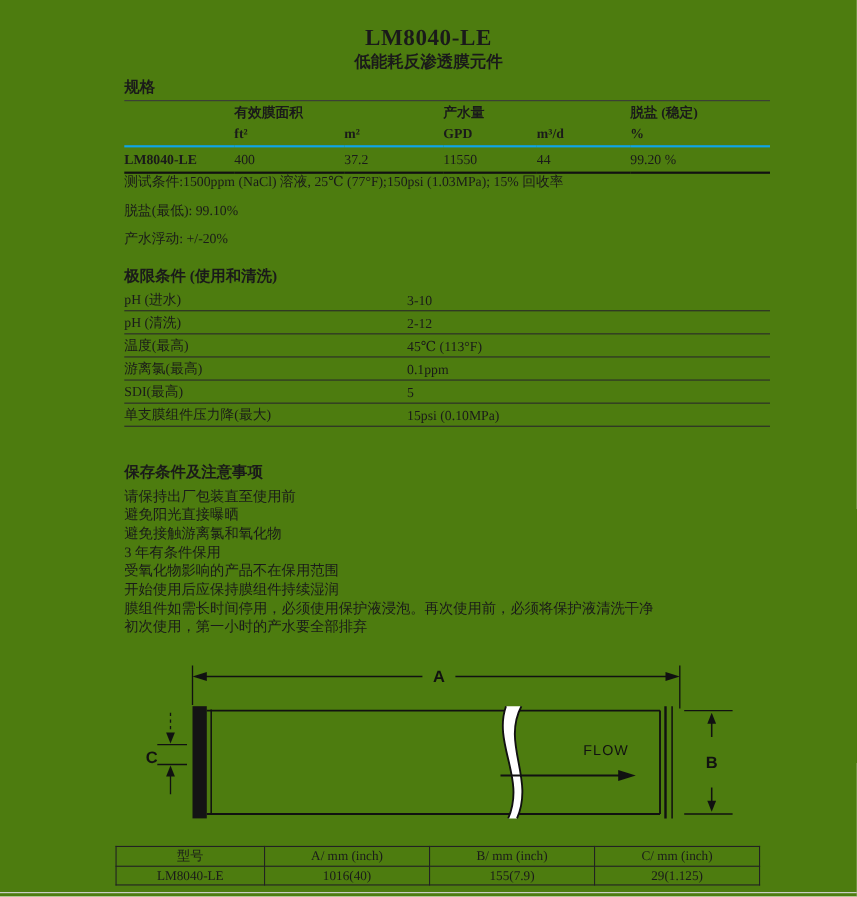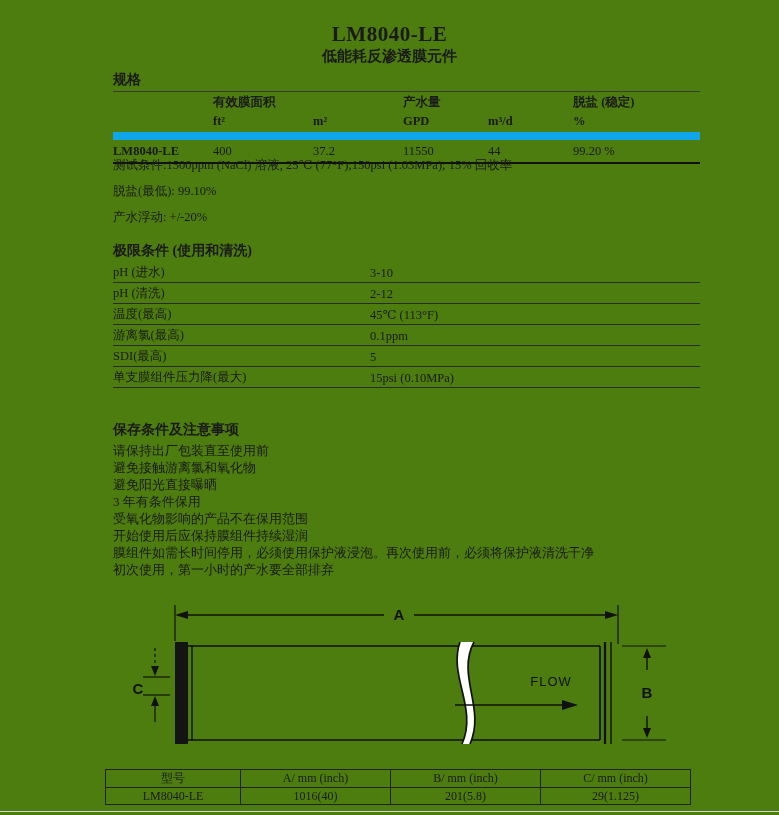--- a/index.html
+++ b/index.html
@@ -17,21 +17,21 @@
   .sec-heading { position:absolute; left:113px; width:587px;
     font-size:14px; font-weight:bold; }
   #heading-specs { top:71px; border-bottom:1px solid #3a3a3a; padding-bottom:2px; }
   #heading-limits { top:242px; }
   #heading-storage { top:421px; }
   
   .spec-table { position:absolute; top:92px; left:113px; width:587px;
     border-collapse:collapse; table-layout:fixed; font-size:12.5px; }
   .spec-table td { padding:0; text-align:left; vertical-align:bottom; line-height:1.25; }
   .spec-table tr.gh td { font-weight:bold; height:19px; }
-  .spec-table tr.sh td { font-weight:bold; height:19px; border-bottom:8px solid #0ea5e9; padding-bottom:2px; }
+  .spec-table tr.sh td { font-weight:bold; height:19px; border-bottom:2px solid #0ea5e9; padding-bottom:2px; }
   .spec-table tr.dr td { height:20px; border-bottom:2px solid #111; padding-bottom:2px; }
   .spec-table tr.dr td.model { font-weight:bold; }
   
   .spec-notes { position:absolute; top:157px; left:113px; width:587px; font-size:12.5px; }
   .spec-notes .note-line { margin-bottom:9px; white-space:nowrap; }
   
   .limits { position:absolute; top:262px; left:113px; width:587px; font-size:12.5px; }
   .limit-row { display:flex; align-items:flex-end; border-bottom:1.5px solid #2a2a2a;
     height:19px; padding-bottom:1px; }
   .limit-row.tall { height:23px; }
@@ -128,22 +128,22 @@
     <div class="limit-row">
       <span class="limit-label">单支膜组件压力降(最大)</span>
       <span class="limit-value">15psi (0.10MPa)</span>
     </div>
   </div>
 
   <div class="sec-heading" id="heading-storage">保存条件及注意事项</div>
 
   <div class="storage-lines">
     <div>请保持出厂包装直至使用前</div>
+    <div>避免阳光直接曝晒</div>
     <div>避免接触游离氯和氧化物</div>
-    <div>避免阳光直接曝晒</div>
     <div>3 年有条件保用</div>
     <div>受氧化物影响的产品不在保用范围</div>
     <div>开始使用后应保持膜组件持续湿润</div>
     <div>膜组件如需长时间停用，必须使用保护液浸泡。再次使用前，必须将保护液清洗干净</div>
     <div>初次使用，第一小时的产水要全部排弃</div>
   </div>
 
   <svg class="diagram" width="540" height="164" viewBox="0 0 540 164">
 
     <line x1="45" y1="7" x2="45" y2="43" stroke="#111" stroke-width="1.2"></line>
@@ -200,21 +200,21 @@
     <tbody>
         <tr>
       <td>型号</td>
       <td>A/ mm (inch)</td>
       <td>B/ mm (inch)</td>
       <td>C/ mm (inch)</td>
     </tr>
     <tr>
       <td>LM8040-LE</td>
       <td>1016(40)</td>
-      <td>201(5.8)</td>
+      <td>155(7.9)</td>
       <td>29(1.125)</td>
     </tr>
   </tbody>
     </table>
 
   <div class="bottom-faint-rule"></div>
 
 </div>
 
 </body></html>

